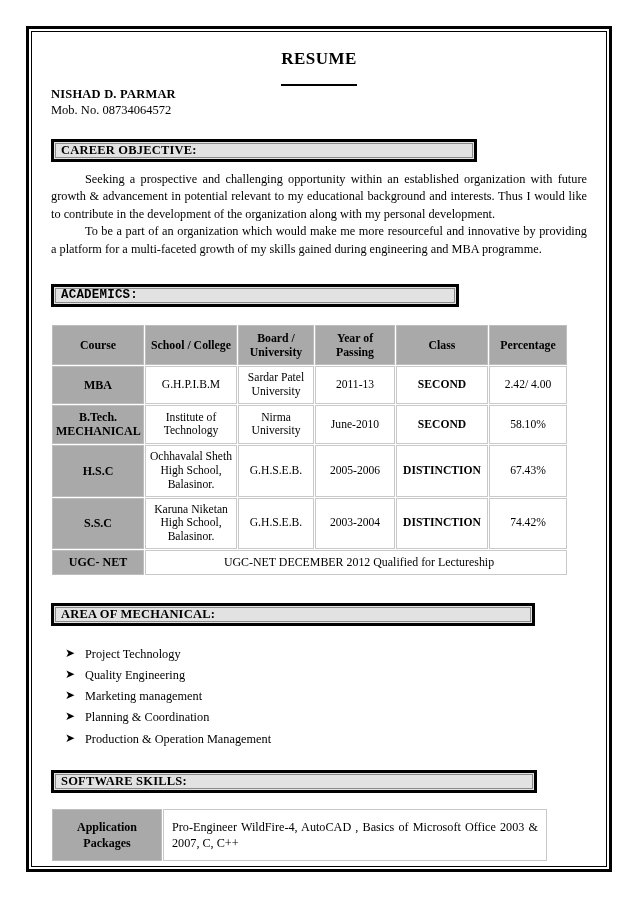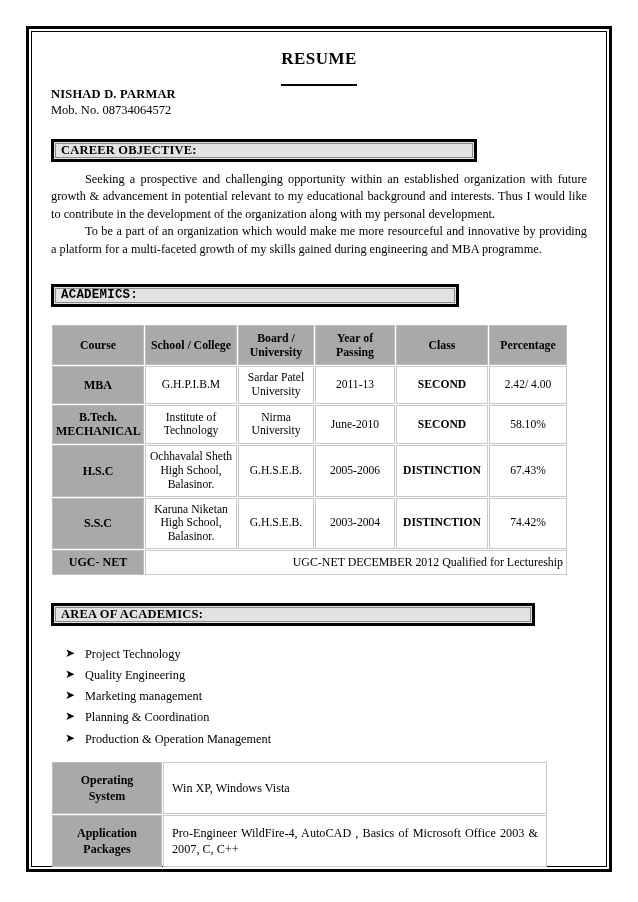--- a/index.html
+++ b/index.html
@@ -140,21 +140,21 @@
     border: 1px solid #bdbdbd;
   }
   .acad-table td.rowlabel {
     background: #a9a9a9;
     font-weight: bold;
     font-size: 12px;
     border: 1px solid #bdbdbd;
   }
   .acad-table td.boldcell { font-weight: bold; }
   .acad-table td.spanned {
-    text-align: right;
+    text-align: center;
     padding-left: 9px;
     font-size: 11.9px;
   }
   .col-course { width: 92px; }
   .col-school { width: 92px; }
   .col-board  { width: 76px; }
   .col-year   { width: 80px; }
   .col-class  { width: 92px; }
   .col-pct    { width: 78px; }
 
@@ -281,21 +281,21 @@
           <td class="boldcell">DISTINCTION</td>
           <td>74.42%</td>
         </tr>
         <tr>
           <td class="rowlabel">UGC- NET</td>
           <td class="spanned" colspan="5">UGC-NET DECEMBER 2012 Qualified for Lectureship</td>
         </tr>
       </tbody>
     </table>
 
-    <div class="section-bar bar-interest">AREA OF ACADEMICS:</div>
+    <div class="section-bar bar-interest">AREA OF MECHANICAL:</div>
     <ul class="interest-list">
       <li>
         <span class="arrow">➤</span>
         <span>Project Technology</span>
       </li>
       <li>
         <span class="arrow">➤</span>
         <span>Quality Engineering</span>
       </li>
       <li>
@@ -305,27 +305,24 @@
       <li>
         <span class="arrow">➤</span>
         <span>Planning &amp; Coordination</span>
       </li>
       <li>
         <span class="arrow">➤</span>
         <span>Production &amp; Operation Management</span>
       </li>
     </ul>
 
+    <div class="section-bar bar-soft">SOFTWARE SKILLS:</div>
     <table class="soft-table">
       <tbody>
         <tr>
-          <td class="skilllabel">Operating System</td>
-          <td class="skillvalue">Win XP, Windows Vista</td>
-        </tr>
-        <tr>
           <td class="skilllabel">Application Packages</td>
           <td class="skillvalue">Pro-Engineer WildFire-4,  AutoCAD , Basics of  Microsoft Office 2003 &amp; 2007, C, C++</td>
         </tr>
       </tbody>
     </table>
 
   </div>
 </div>
 
 </body></html>

